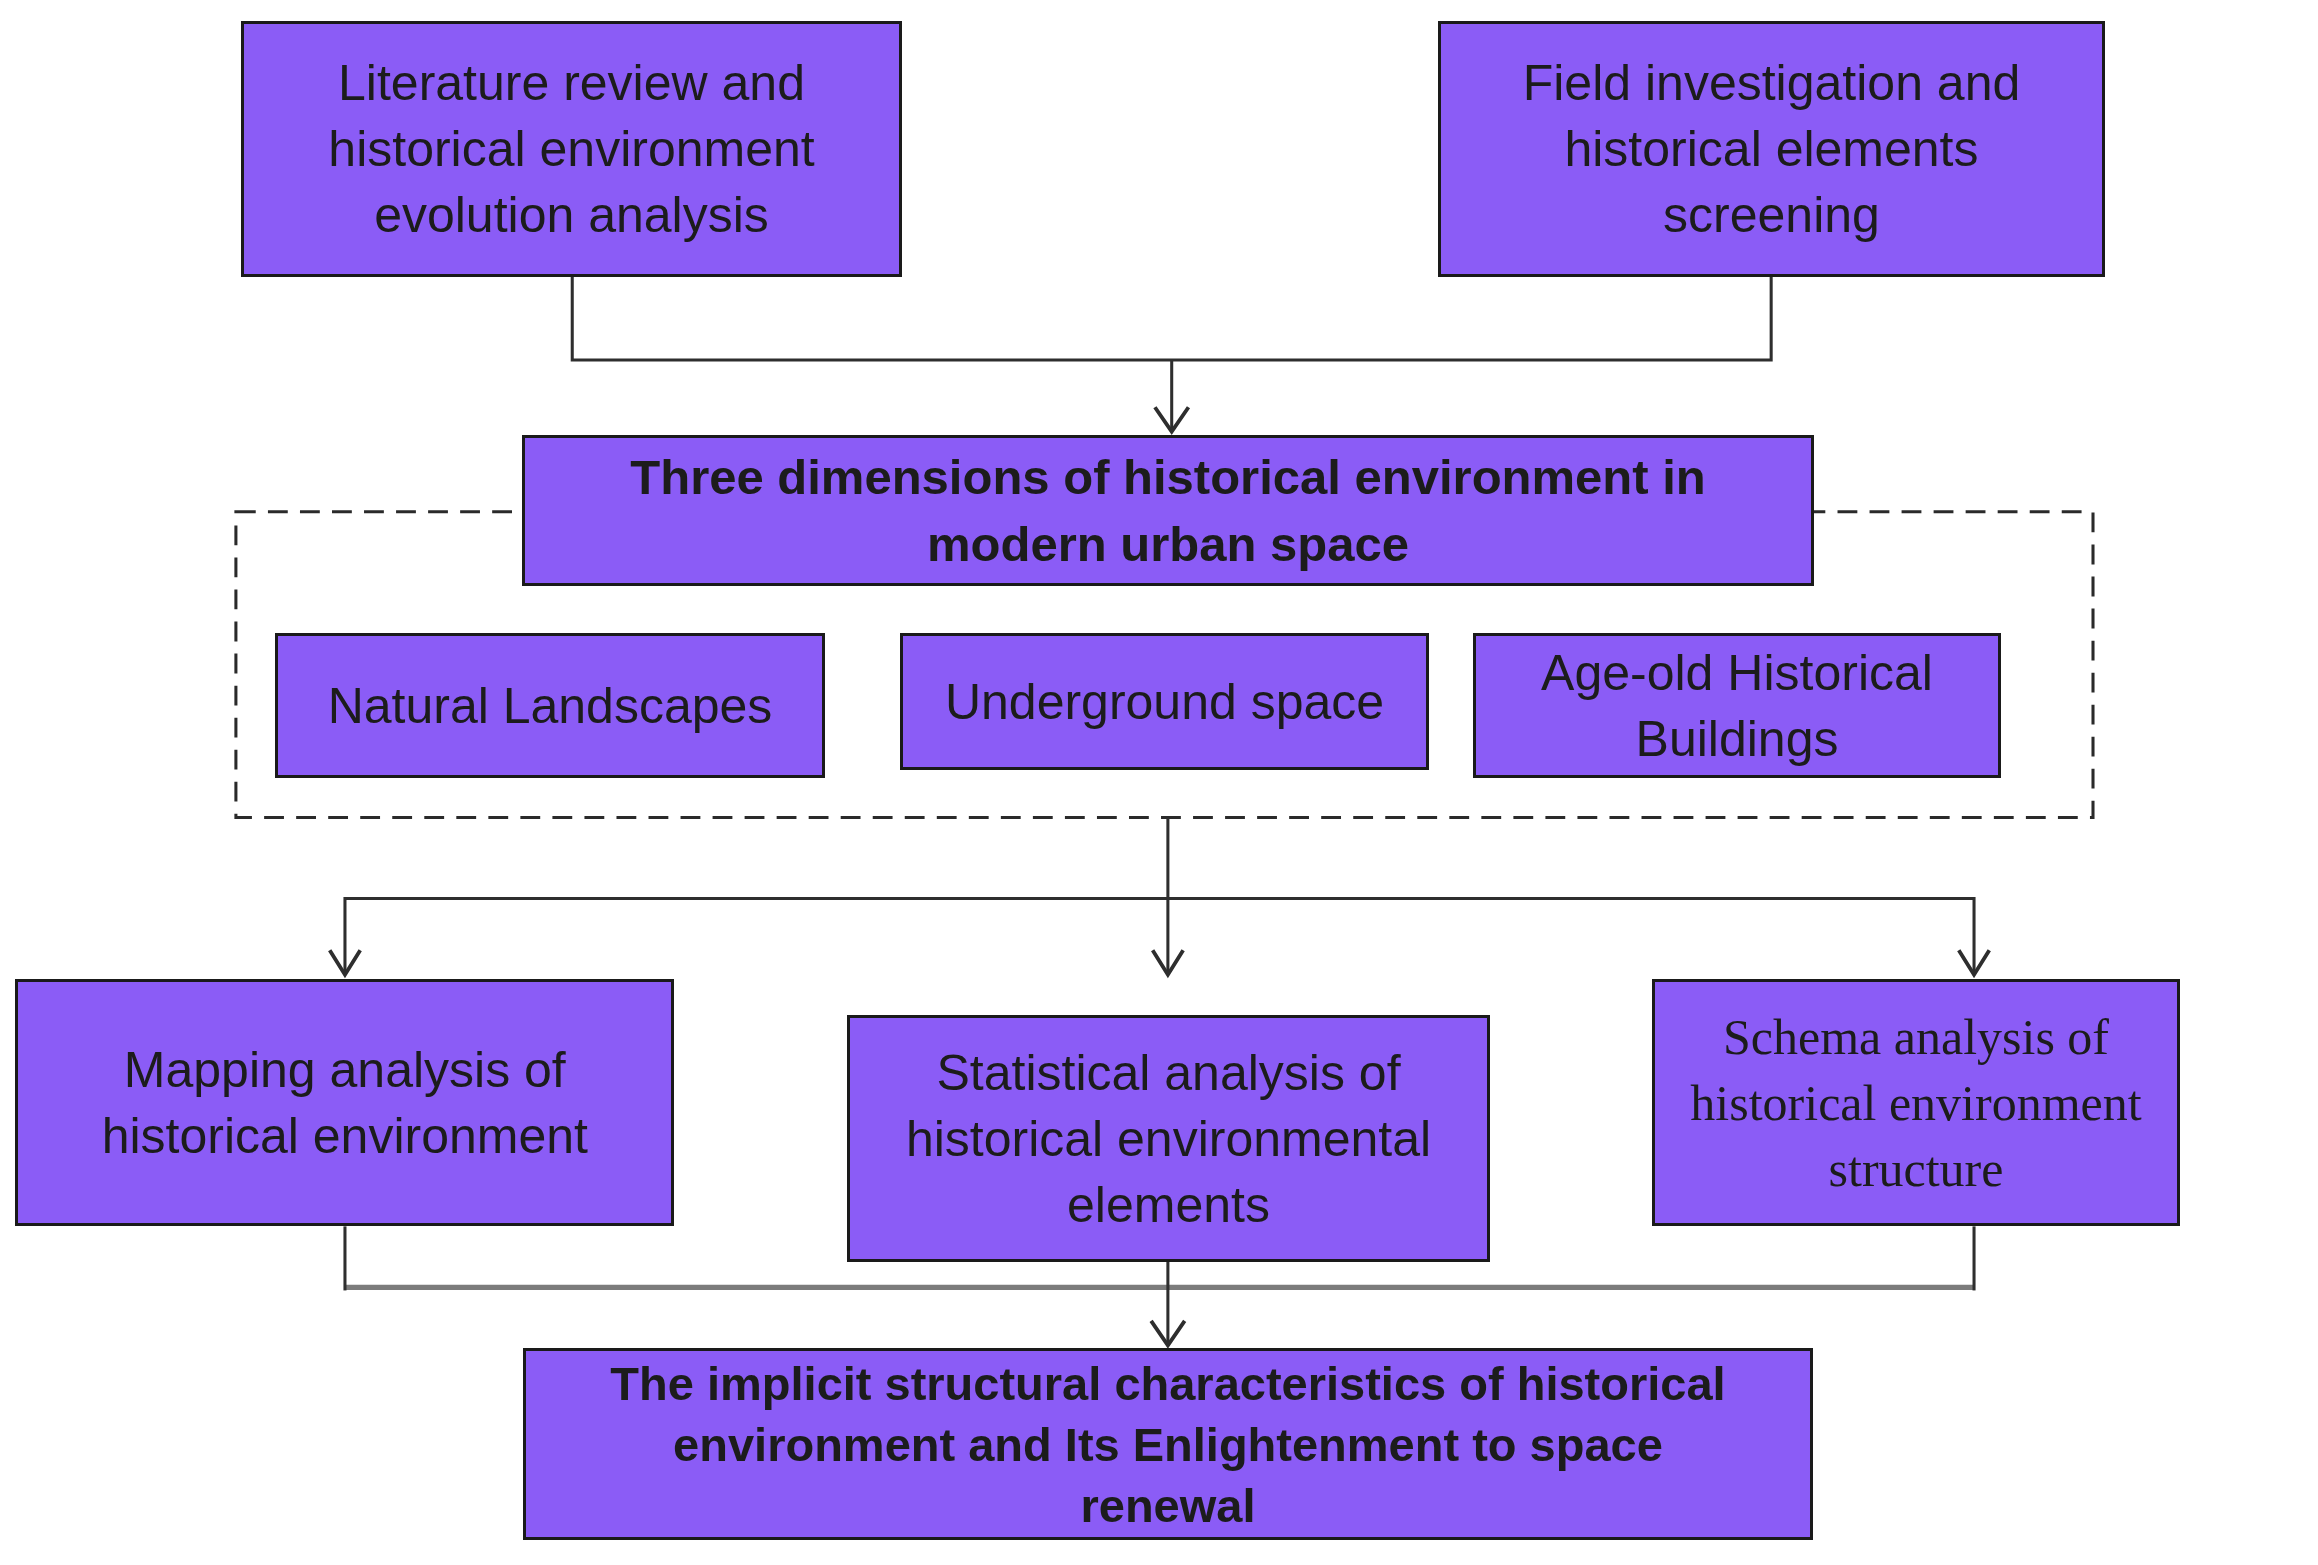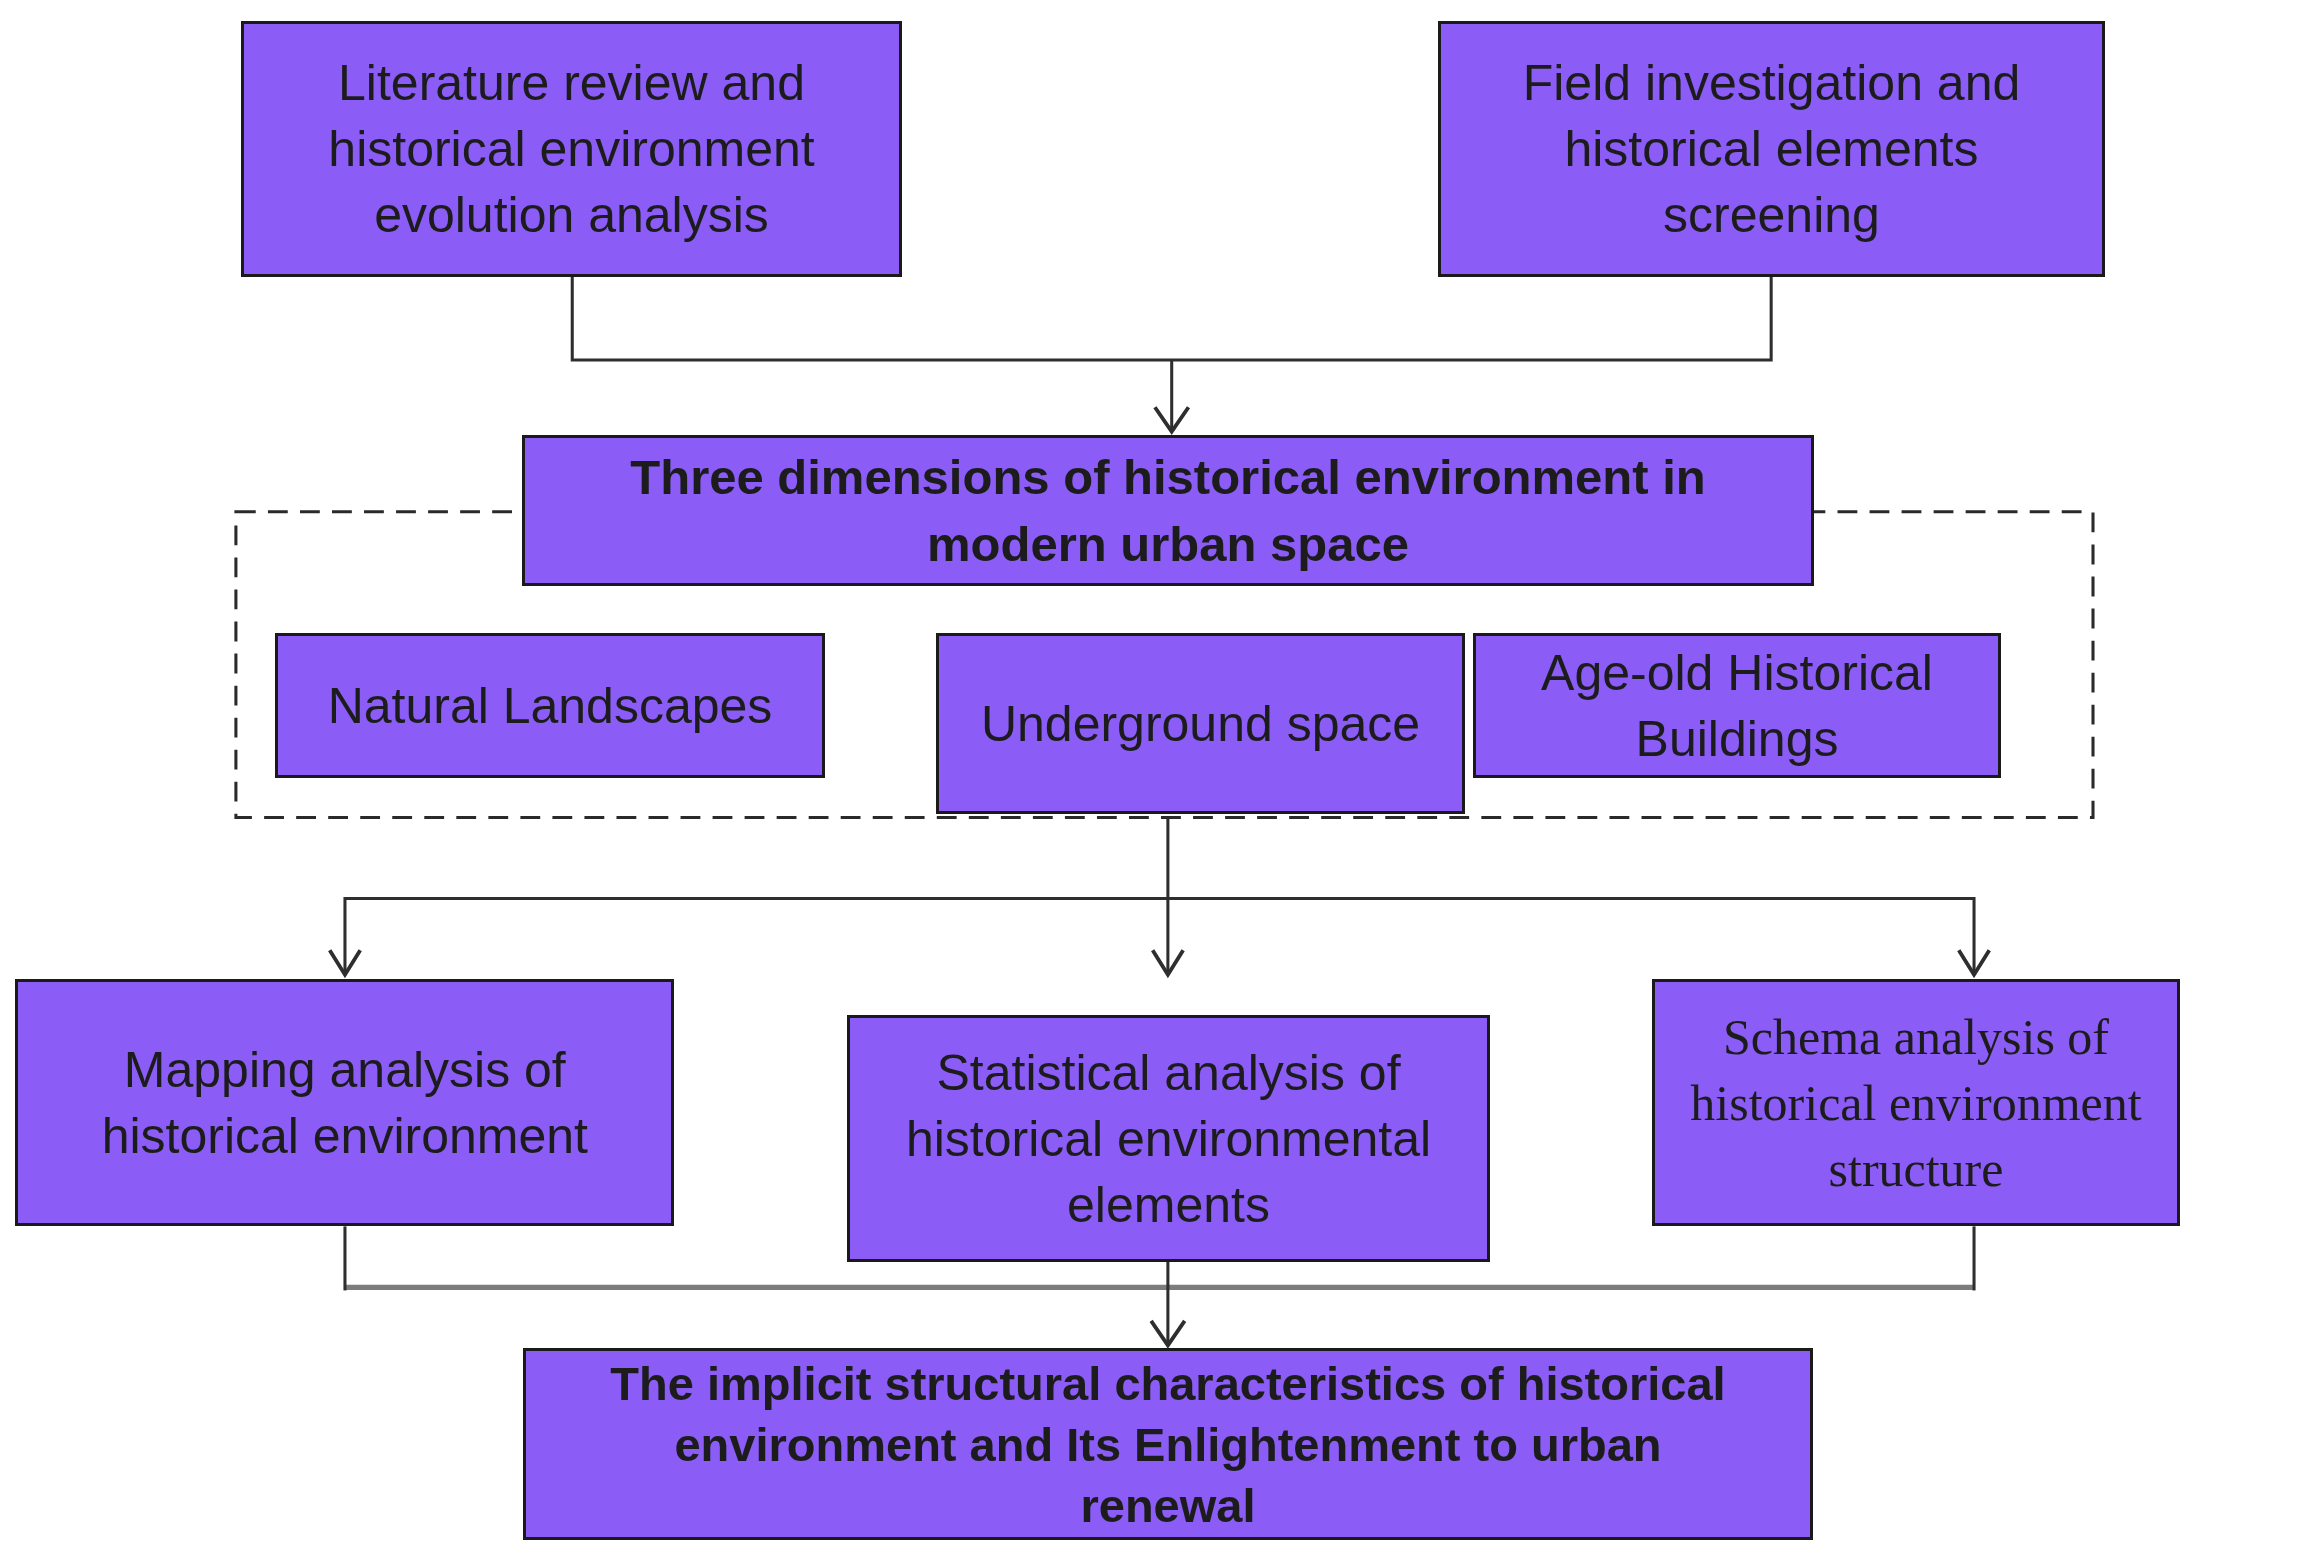--- a/index.html
+++ b/index.html
@@ -57,21 +57,21 @@
     font-size: 50px;
     line-height: 66px;
   }
   .box.bold {
     font-weight: bold;
   }
   #node-literature     { left: 241px;  top: 20.6px;   width: 661px;  height: 256px; }
   #node-field          { left: 1438px; top: 20.6px;   width: 667px;  height: 256px; }
   #node-three-dims     { left: 522px;  top: 435px;  width: 1292px; height: 151px; font-size: 49px; line-height: 67px; }
   #node-natural        { left: 275px;  top: 633px;  width: 550px;  height: 145px; }
-  #node-underground    { left: 936px; top: 633px;  width: 529px;  height: 181px; }
+  #node-underground    { left: 900px; top: 633px;  width: 529px;  height: 137px; }
   #node-age-old        { left: 1473px; top: 633px;  width: 528px;  height: 145px; }
   #node-mapping        { left: 15.3px;   top: 979px; width: 659px;  height: 247px; }
   #node-statistical    { left: 847px; top: 979px; width: 643px;  height: 247px; margin-top: 36px; }
   #node-schema         { left: 1652px; top: 979px; width: 528px;  height: 247px; font-family: Liberation Serif, serif; }
   #node-outcome        { left: 523px;  top: 1348px; width: 1290px; height: 192px; font-size: 47px; line-height: 61px; }
 </style>
 </head>
 <body>
 
 <div id="canvas">
@@ -121,17 +121,17 @@
 
   <div class="box" id="node-statistical">Statistical analysis of
 historical environmental
 elements</div>
 
   <div class="box" id="node-schema">Schema analysis of
 historical environment
 structure</div>
 
   <div class="box bold" id="node-outcome">The implicit structural characteristics of historical
-environment and Its Enlightenment to urban
+environment and Its Enlightenment to space
 renewal</div>
 
 </div>
 
 
 </body></html>

